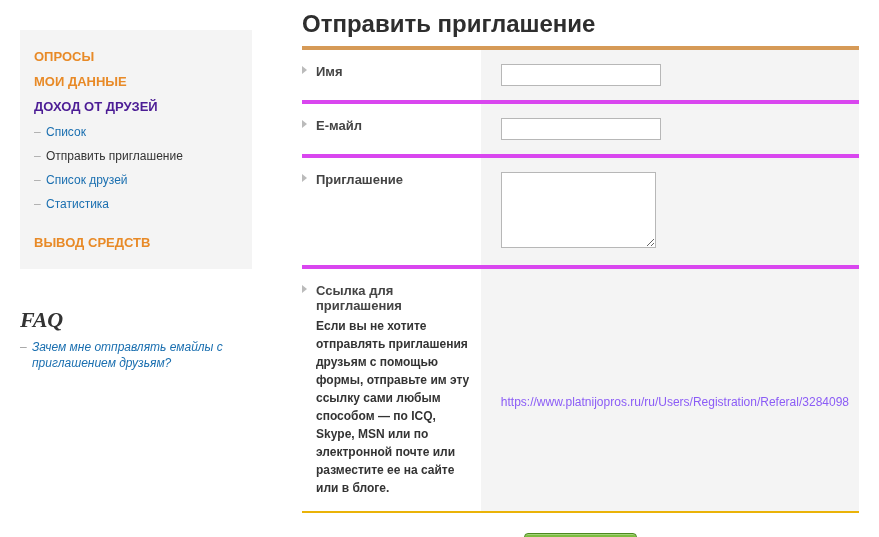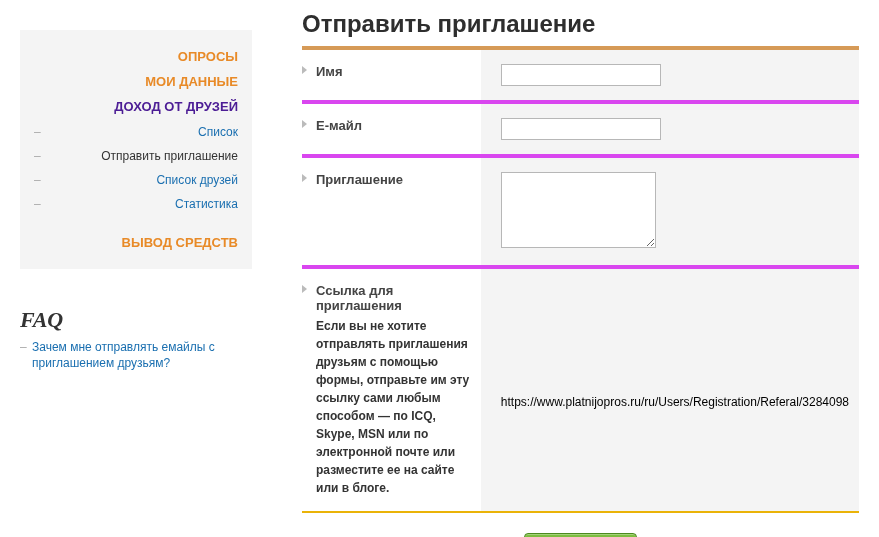--- a/index.html
+++ b/index.html
@@ -19,21 +19,20 @@
     width: 232px;
     flex-shrink: 0;
     padding-top: 20px;
   }
   .sidebar-box {
     background: #f4f4f4;
     padding: 14px 14px 14px 14px;
   }
   .nav-main {
     list-style: none;
-    text-align: right;
   }
   .nav-main > li {
     padding: 5px 0;
     font-weight: bold;
   }
   .nav-main > li > a {
     color: #e88a27;
     text-decoration: none;
   }
   .nav-main > li.current > span {
@@ -66,21 +65,21 @@
   }
   .faq-block { margin-top: 38px; }
   .faq-title {
     font-family: Georgia, serif;
     font-style: italic;
     font-size: 22px;
     font-weight: bold;
     color: #333;
     margin-bottom: 4px;
   }
-  .faq-list { list-style: none; }
+  .faq-list { list-style: none; font-style: italic; }
   .faq-list li {
     padding: 2px 0 2px 12px;
     position: relative;
     font-size: 12px;
     line-height: 1.35;
   }
   .faq-list li::before {
     content: "–";
     position: absolute;
     left: 0;
@@ -154,21 +153,21 @@
   textarea {
     width: 155px;
     height: 76px;
     border: 1px solid #b7b7b7;
     padding: 3px 4px;
     font-size: 12px;
     resize: both;
   }
   .ref-link {
     font-size: 12px;
-    color: #000000;
+    color: #8b5cf6;
     white-space: nowrap;
     display: block;
     padding-top: 112px;
     overflow: hidden;
   }
   .row-link td { border-bottom: 2px solid #eab308; }
   .submit-row { text-align: center; padding: 20px 0 0 0; }
   .btn-invite {
     display: inline-block;
     background: linear-gradient(#7fc042, #5ea024);

